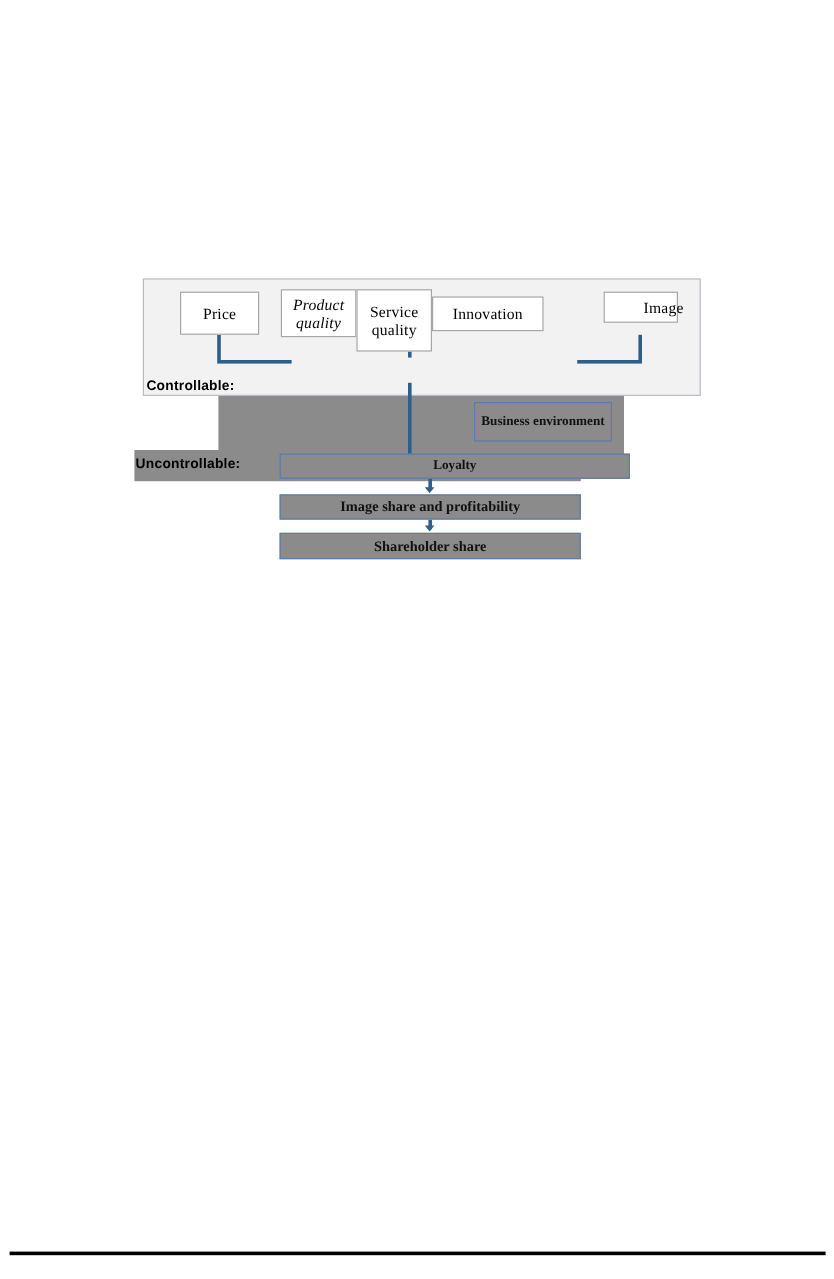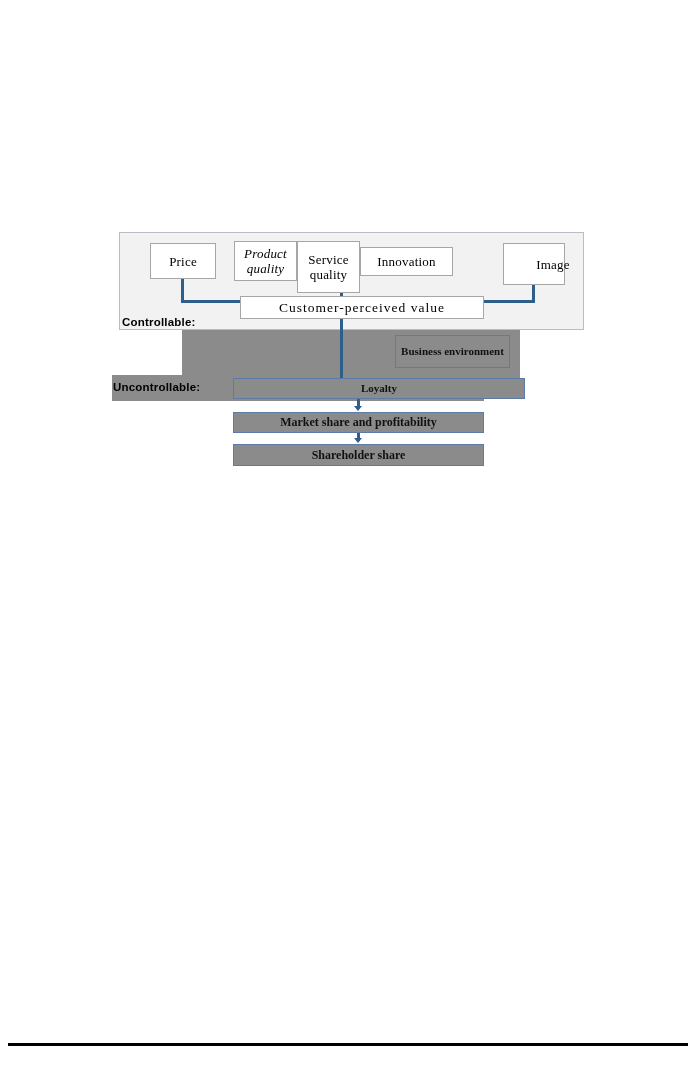--- a/index.html
+++ b/index.html
@@ -75,21 +75,21 @@
     font-family: "Liberation Serif", serif;
     font-size: 13px;
     line-height: 15px;
     letter-spacing: 0.2px;
   }
 
   .box-price      { left: 138px; top: 243px; width: 66px;  height: 36px; }
   .box-pq         { left: 222px; top: 241px; width: 63px;  height: 40px; font-style: italic; }
   .box-sq         { left: 285px; top: 241px; width: 63px;  height: 52px; }
   .box-innov      { left: 348px; top: 247px; width: 93px;  height: 29px; }
-  .box-image      { left: 491px; top: 243px; width: 62px;  height: 42px; padding-left: 38px; }
+  .box-image      { left: 491px; top: 243px; width: 62px;  height: 26px; padding-left: 38px; }
   .box-cpv        { left: 228px; top: 296px; width: 244px; height: 23px; font-size: 13.5px; letter-spacing: 1px; }
 
   
   .gbox {
     position: absolute;
     background: #8b8b8b;
     border: 1px solid #5b7ca6;
     box-sizing: border-box;
     display: flex;
     align-items: center;
@@ -205,28 +205,27 @@
     <div class="arrowhead a-loy"></div>
     <div class="conn v c-mkt-v"></div>
     <div class="arrowhead a-mkt"></div>
 
     <div class="wbox box-price">Price</div>
     <div class="wbox box-pq">Product quality</div>
     <div class="wbox box-sq">Service quality</div>
     <div class="wbox box-innov">Innovation</div>
     <div class="wbox box-image">Image</div>
 
-    <div class="wbox box-cpv">Customer-perceived value</div>
 
     <div class="side-label lbl-controllable">Controllable:</div>
     <div class="side-label lbl-uncontrollable">Uncontrollable:</div>
 
     <div class="gbox box-bizenv">Business environment</div>
     <div class="gbox box-loyalty">Loyalty</div>
 
-    <div class="gbox2 box-market">Market share and profitability</div>
+    <div class="gbox2 box-market">Image share and profitability</div>
     <div class="gbox2 box-shareval">Shareholder share</div>
 
   </div>
 
   <div class="bottom-rule"></div>
 
 </div>
 
 </body></html>

